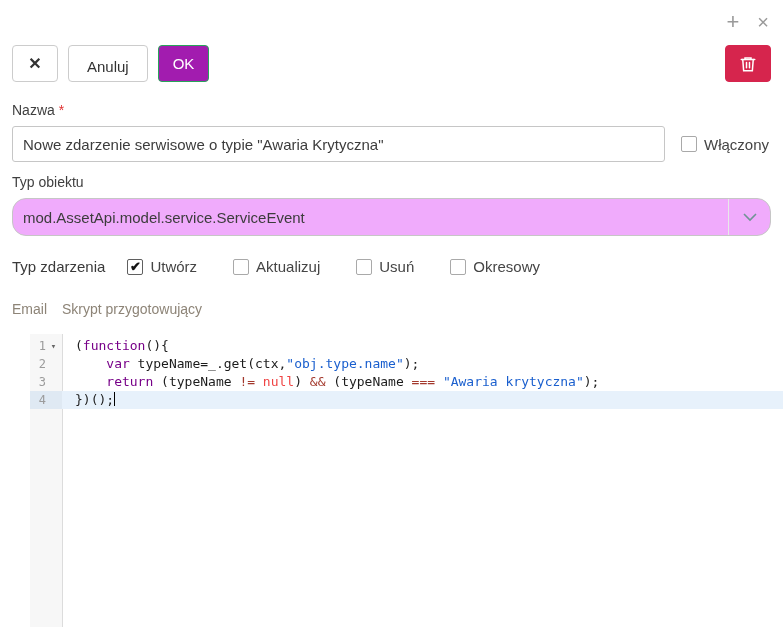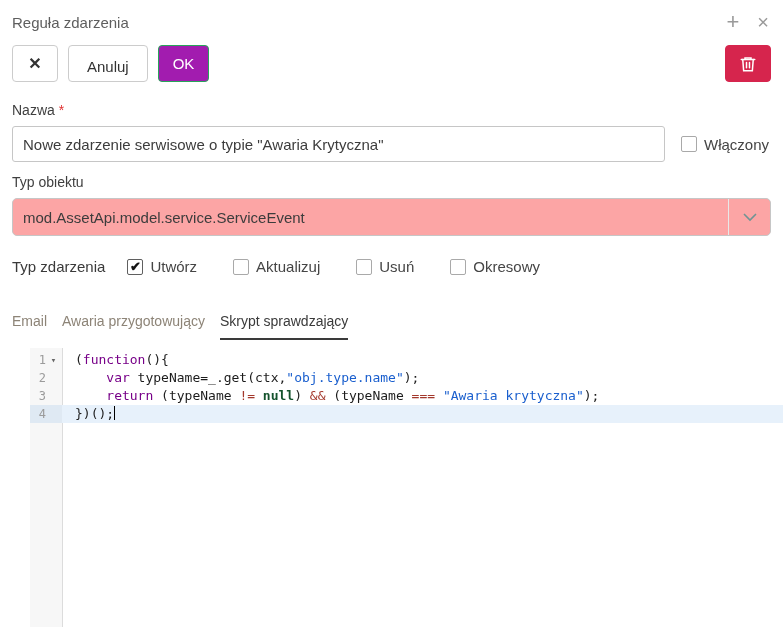--- a/index.html
+++ b/index.html
@@ -46,29 +46,29 @@
   .name-row .cb-item { margin-left: 16px; }
   .cb {
     width: 16px; height: 16px; border: 1px solid #a9a9a9; border-radius: 2px;
     background: #fff; display: inline-flex; align-items: center; justify-content: center; flex: none;
   }
   .cb.checked { border-color: #5f5f5f; }
   .cb.checked::after { content: "✔"; font-size: 13px; font-weight: 700; color: #141414; line-height: 1; }
   .cb-label { font-size: 15px; color: #454545; }
 
   .select {
-    margin-top: 2px; height: 38px; border: 1px solid #c6c6c6; border-radius: 5px;
-    display: flex; align-items: center; cursor: pointer; background: #fca5a5;
+    margin-top: 2px; height: 38px; border: 1px solid #c6c6c6; border-radius: 14px;
+    display: flex; align-items: center; cursor: pointer; background: #f0abfc;
   }
   .select-value { padding: 0 10px; font-size: 15px; color: #3c3c3c; flex: 1;
     white-space: nowrap; overflow: hidden; }
   .select-arrow { width: 42px; align-self: stretch; display: flex; align-items: center;
     justify-content: center; border-left: 1px solid #e8e8e8; color: #6f9494; }
 
-  .event-type-row { display: flex; align-items: center; gap: 20px; margin: 22px 0 16px; }
+  .event-type-row { display: flex; align-items: center; gap: 20px; margin: 22px 0 4px; }
   .et-label { font-size: 15px; color: #3a3a3a; margin-right: 2px; }
 
   
   .tabs { display: flex; gap: 15px; padding: 22px 12px 0; }
   .tab { font-size: 14px; color: #8d8477; padding-bottom: 9px; cursor: pointer; }
   .tab.active { color: #3a3a3a; border-bottom: 2px solid #3a3a3a; }
 
   
   .editor {
     flex: 1; margin: 8px 0 0 30px; position: relative;
@@ -83,31 +83,30 @@
   .cm-row { display: flex; height: 18px; line-height: 18px; }
   .cm-row.active .code-cell { background: #e7f1fb; }
   .cm-row.active .gutter-cell { background: #dfe9f3; }
   .gutter-cell { width: 32px; flex: none; display: flex; align-items: center; }
   .lnum { width: 16px; text-align: right; font-size: 12px; color: #9b9b9b; }
   .fold { width: 15px; text-align: center; font-size: 9px; color: #666; cursor: pointer; }
   .code-cell { white-space: pre; padding-left: 13px; flex: 1; color: #1c1c1c; }
   .tok-keyword { color: #770088; }
   .tok-string { color: #1a5fce; }
   .tok-operator { color: #a3382c; }
-  .tok-atom { color: #14532d; font-weight: bold; }
+  .tok-atom { color: #ef4444; }
   .tok-plain { color: #1c1c1c; }
   .cursor { display: inline-block; width: 1px; height: 14px; background: #000; vertical-align: -2px; }
 </style>
 </head>
 <body>
 
 <div class="app">
 
   <div class="header">
-    <span class="title">Reguła zdarzenia</span>
     <span class="header-icons">
       <span class="hicon plus">+</span>
       <span class="hicon close">×</span>
     </span>
   </div>
 
   <div class="toolbar">
     <button class="btn btn-x">✕</button>
     <button class="btn btn-cancel">Anuluj</button>
     <button class="btn btn-ok">OK</button>
@@ -164,22 +163,21 @@
             <span class="cb"></span>
             <span class="cb-label">Okresowy</span>
           </label>
         </span>
     </div>
 
   </div>
 
   <div class="tabs" id="tabs">
       <span class="tab">Email</span>
-      <span class="tab">Awaria przygotowujący</span>
-      <span class="tab active">Skrypt sprawdzający</span>
+      <span class="tab">Skrypt przygotowujący</span>
     </div>
 
   <div class="editor">
     <div id="editor-lines">
         <div class="cm-row">
           <div class="gutter-cell">
             <span class="lnum">1</span>
             <span class="fold">▾</span>
           </div>
           <div class="code-cell"><span class="tok-plain">(</span><span class="tok-keyword">function</span><span class="tok-plain">(){</span></div>

